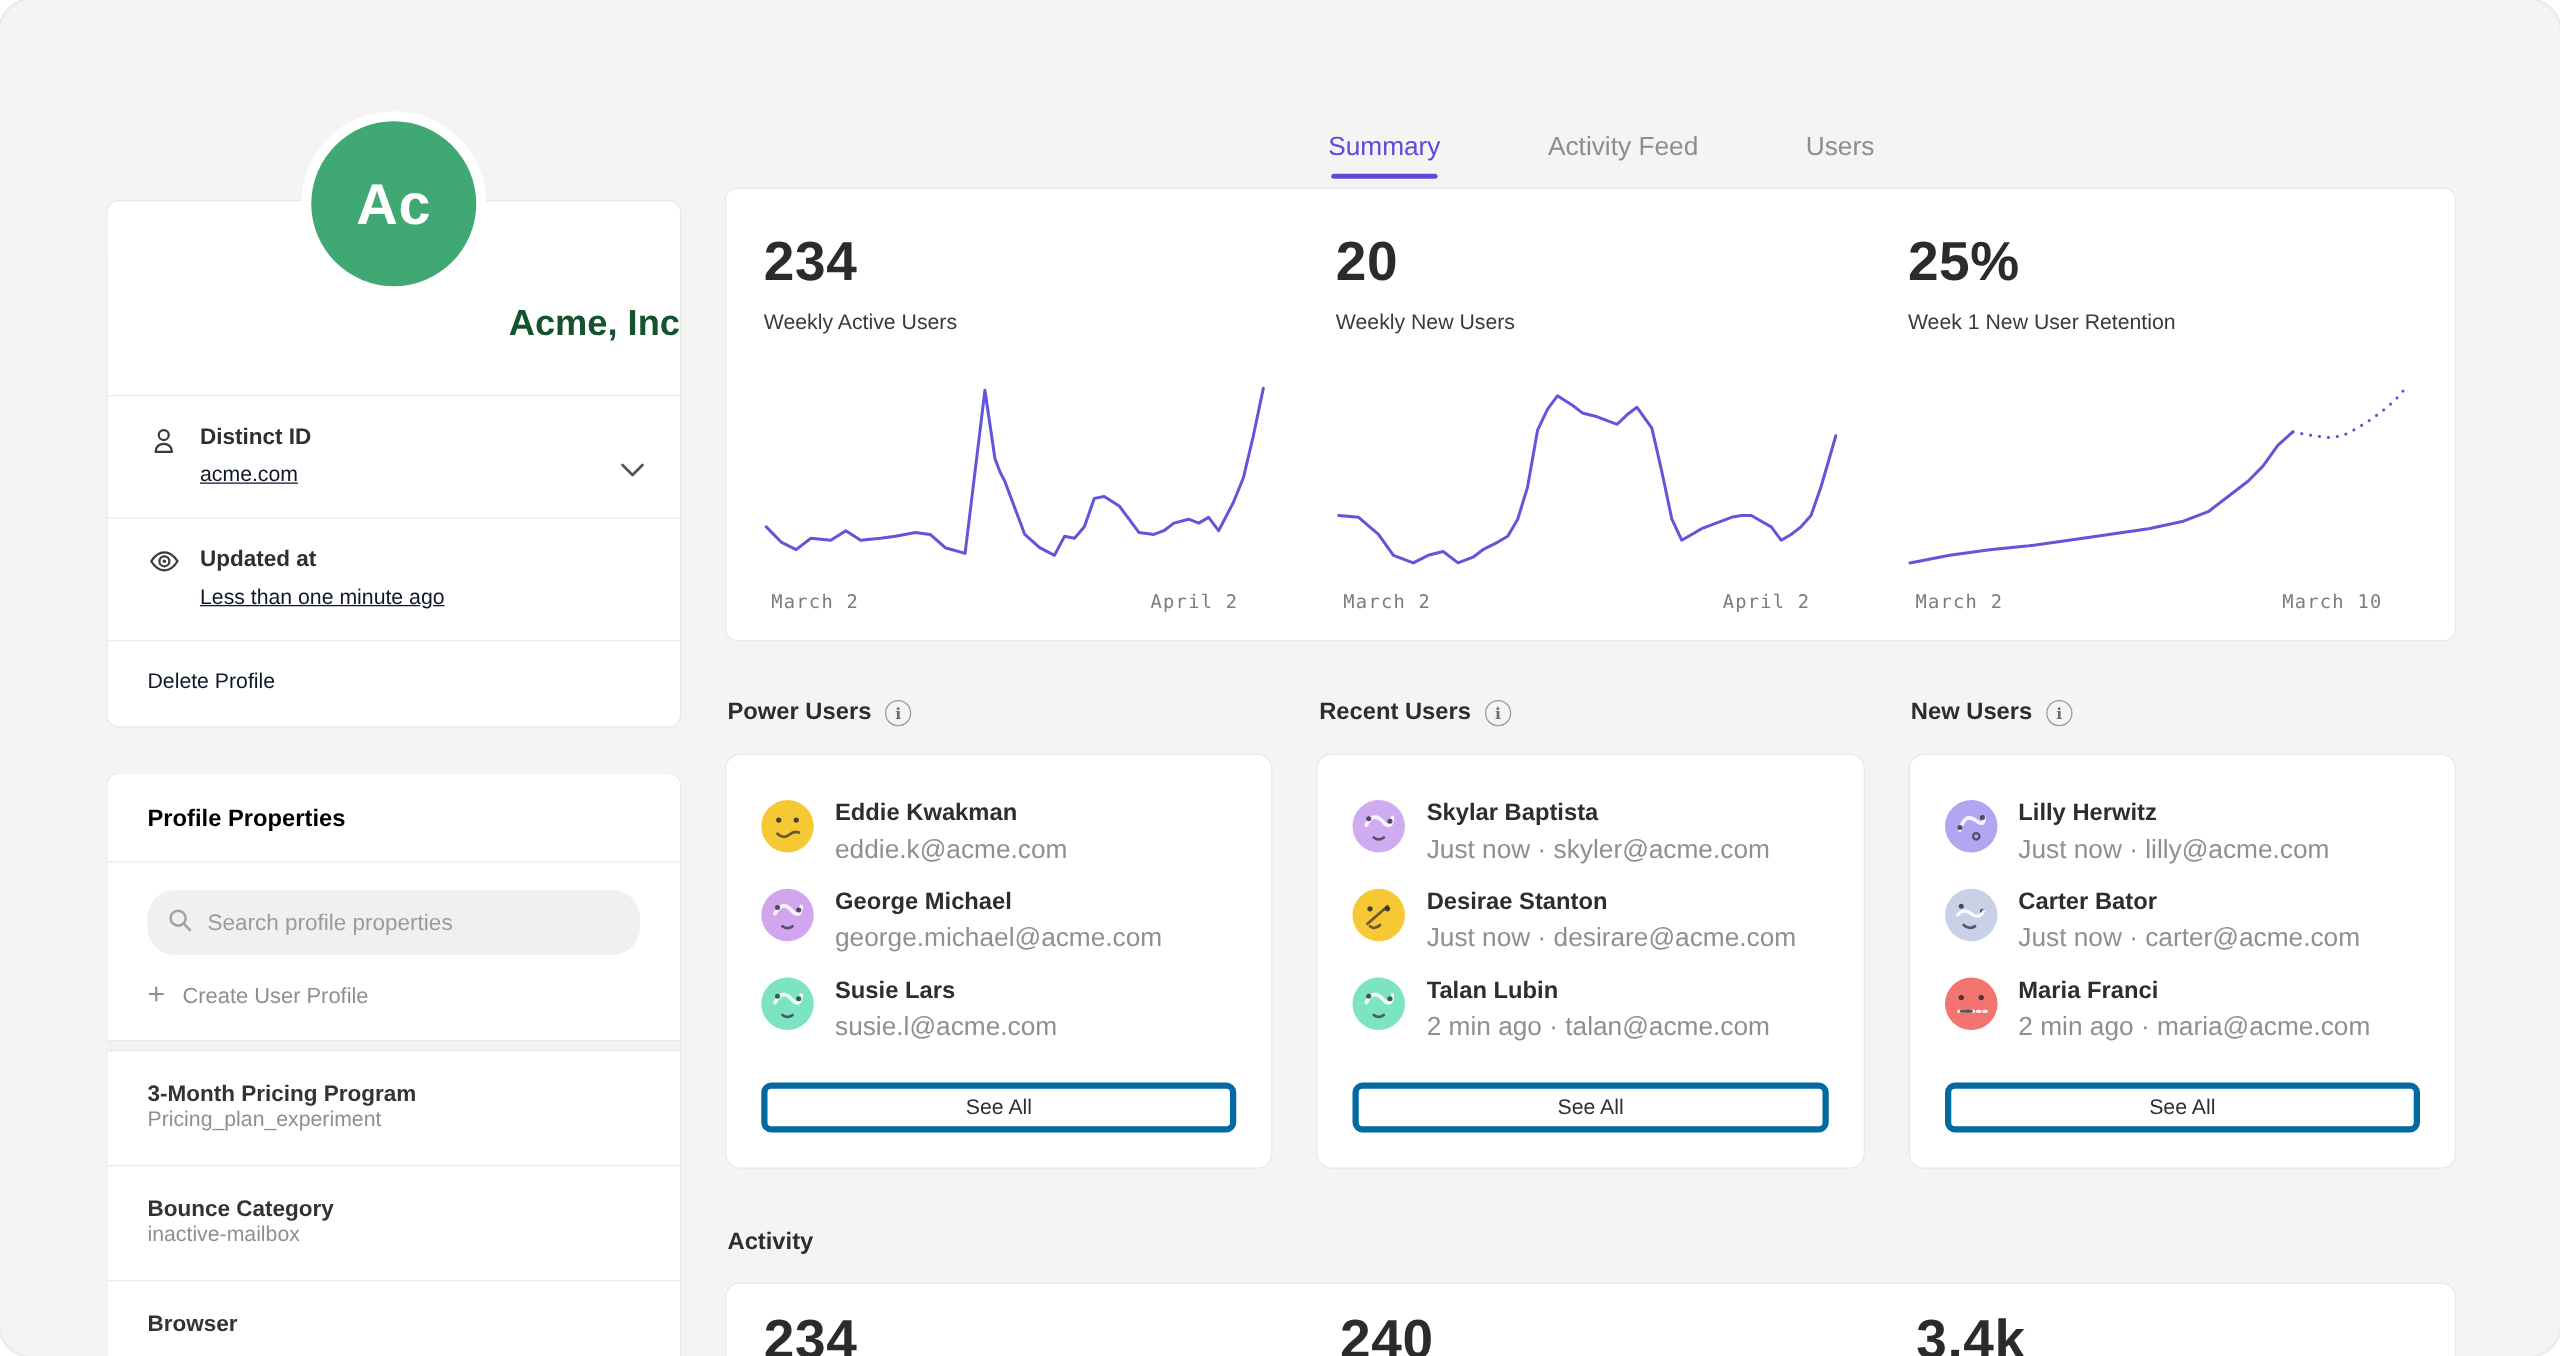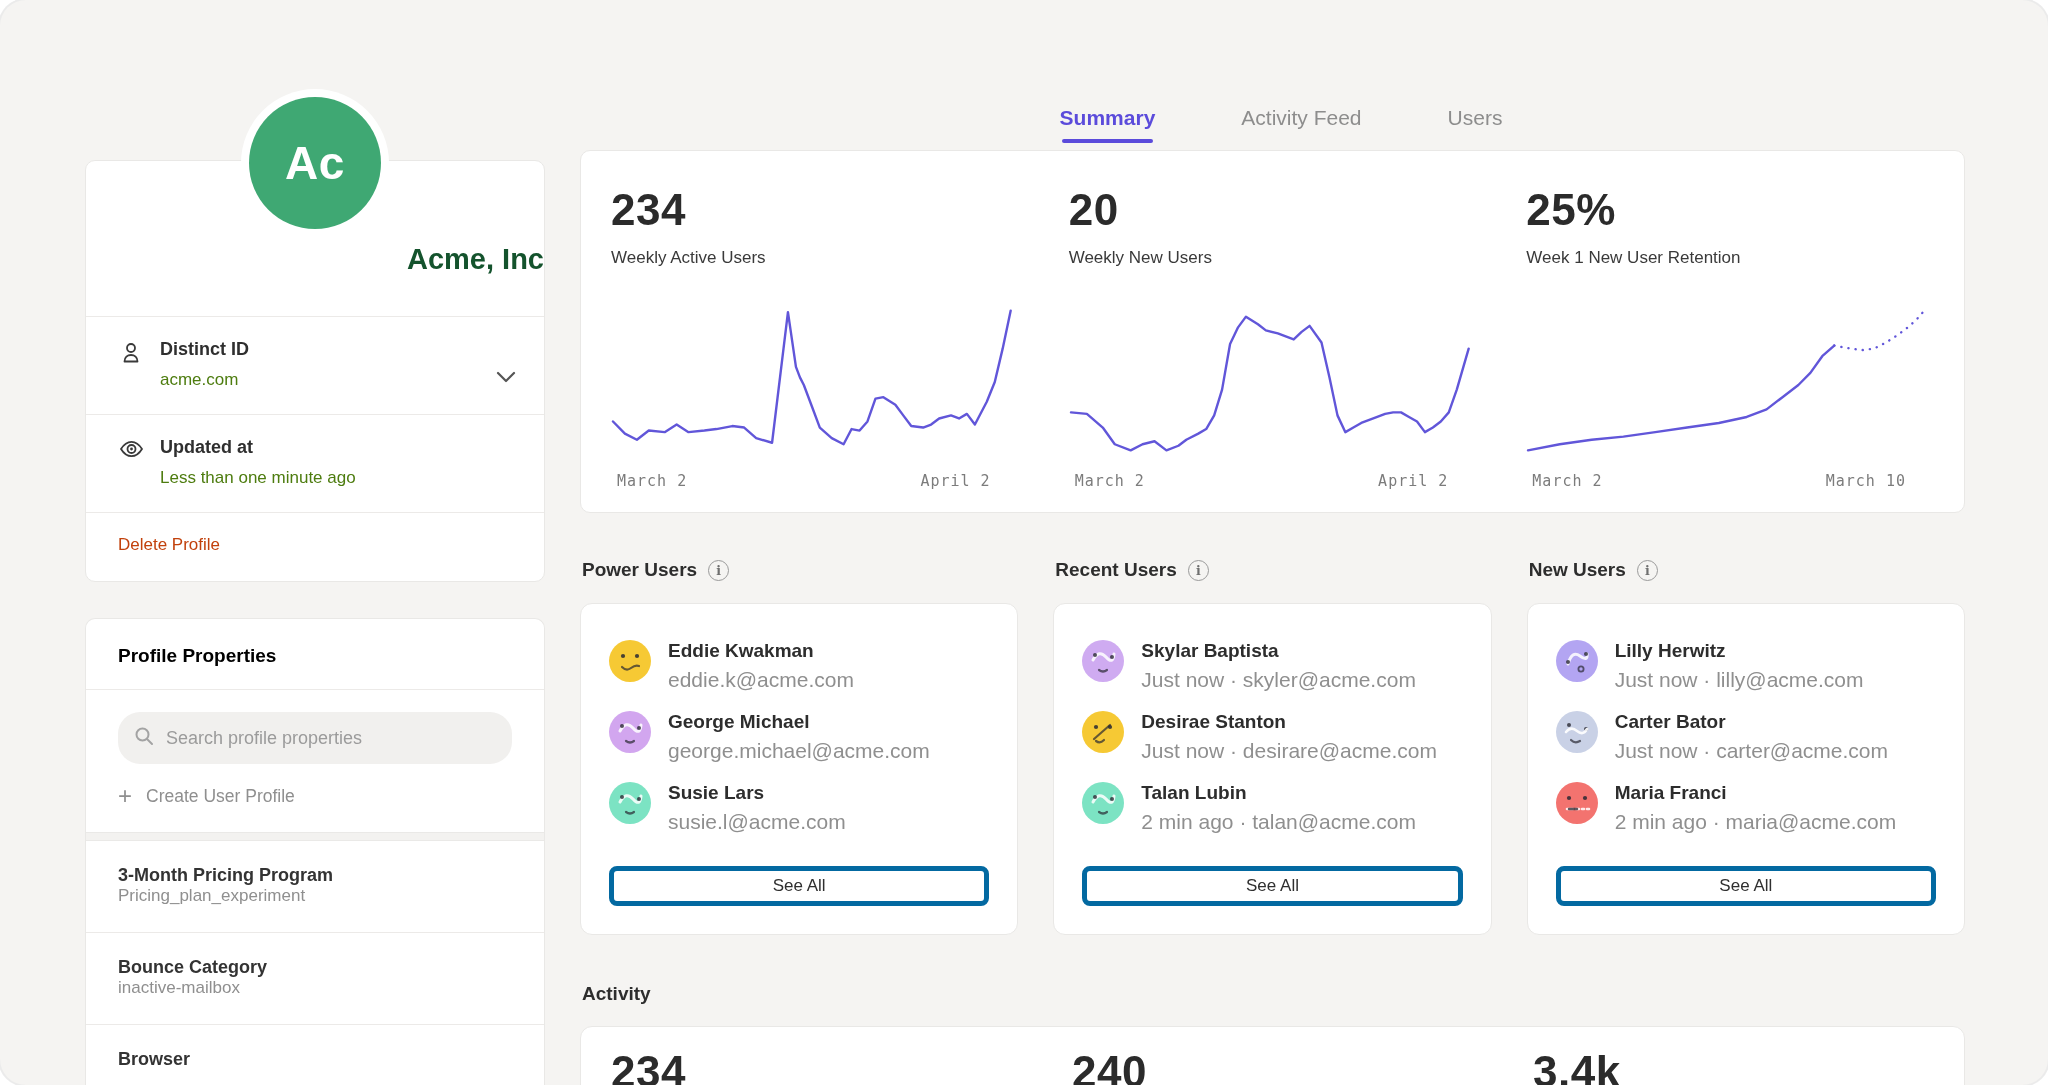--- a/index.html
+++ b/index.html
@@ -25,23 +25,23 @@
   }
   .avatar-big {
     width:132px; height:132px; border-radius:50%;
     display:flex; align-items:center; justify-content:center;
     color:#ffffff; font-size:46px; font-weight:700; letter-spacing:.5px;
   }
   .company-name { padding-top:82px; padding-bottom:40px; text-align:right; font-size:29px; font-weight:700; color:#14532d; }
   .info-row { border-top:1px solid #eceae8; padding:22px 30px 24px 32px; display:flex; gap:16px; position:relative; }
   .info-icon-col { width:26px; display:flex; justify-content:center; padding-top:2px; flex:none; }
   .info-label { font-size:18px; font-weight:700; color:#2f2f2f; }
-  .info-value { font-size:17px; color:#4d7c0f; margin-top:10px; }
+  .info-value { font-size:17px; color:#0f172a; margin-top:10px;text-decoration:underline; }
   .chevron-down { position:absolute; right:28px; top:52px; cursor:pointer; }
-  .delete-row { border-top:1px solid #eceae8; padding:22px 32px 26px 32px; font-size:17px; color:#c2410c; cursor:pointer; }
+  .delete-row { border-top:1px solid #eceae8; padding:22px 32px 26px 32px; font-size:17px; color:#0f172a; cursor:pointer; }
 
   .props-card { margin-top:36px; border-bottom:none; border-bottom-left-radius:0; border-bottom-right-radius:0; }
   .props-title { padding:26px 32px 22px 32px; font-size:19px; font-weight:700; color:#000000; }
   .hairline { height:1px; background:#eceae8; }
   .search-box {
     margin:22px 32px 0 32px; height:52px; background:#f1f0ee; border-radius:22px;
     display:flex; align-items:center; gap:12px; padding:0 16px;
   }
   .search-box input {
     border:none; outline:none; background:transparent; flex:1;
@@ -52,21 +52,21 @@
   .plus-glyph { font-size:24px; line-height:1; color:#8f8f8f; }
   .section-band { height:9px; background:#f3f2f0; border-top:1px solid #eae9e7; border-bottom:1px solid #eae9e7; }
   .prop-item { padding:24px 32px 26px 32px; border-bottom:1px solid #eceae8; cursor:pointer; }
   .prop-label { font-size:18px; font-weight:700; color:#333; }
   .prop-value { font-size:17px; color:#8f8f8f; }
 
   
   .main { position:absolute; left:580px; top:0; width:1385px; }
   .tabs { margin-top:106px; display:flex; justify-content:center; gap:86px; }
   .tab { font-size:21px; font-weight:500; color:#8d8d8d; padding-bottom:13px; cursor:pointer; position:relative; }
-  .tab.active { color:var(--accent); font-weight:700;margin-left:17px; }
+  .tab.active { color:var(--accent); font-weight:400;margin-left:17px; }
   .tab.active .tab-underline {
     position:absolute; left:2px; right:2px; bottom:0; height:4px; border-radius:3px; background:var(--accent);
   }
 
   .charts-card { margin-top:7px; display:grid; grid-template-columns:1fr 1fr 1fr; padding:34px 10px 22px 0; }
   .chart-col { padding:0 26px 0 30px; }
   .stat-value { font-size:44px; font-weight:700; color:#2b2b2b; letter-spacing:.5px; }
   .stat-label { margin-top:13px; font-size:17px; color:#3a3a3a; }
   .spark { margin-top:34px; height:160px; width:100%; }
   .axis-row { margin-top:10px; display:flex; justify-content:space-between; padding:0 22px 0 6px; font-family:"DejaVu Sans Mono", monospace; font-size:15px; color:#7c7c7c; letter-spacing:1px; }

